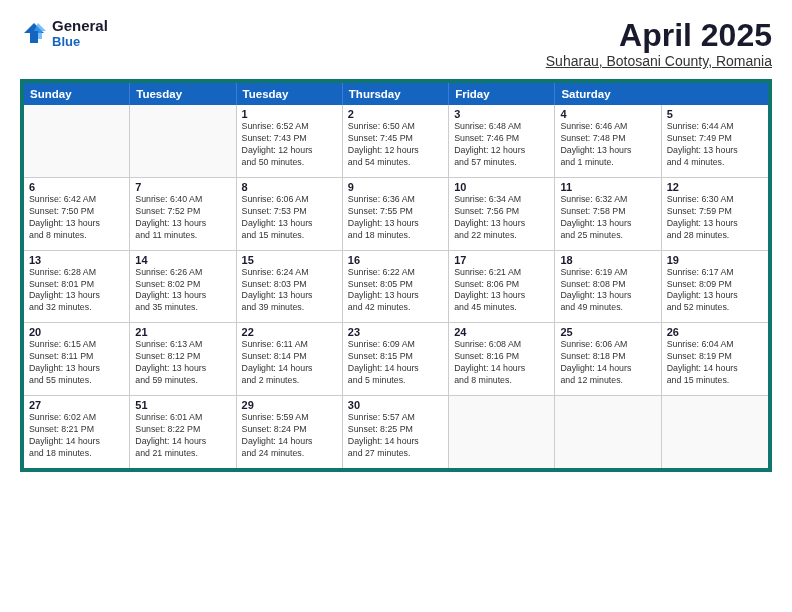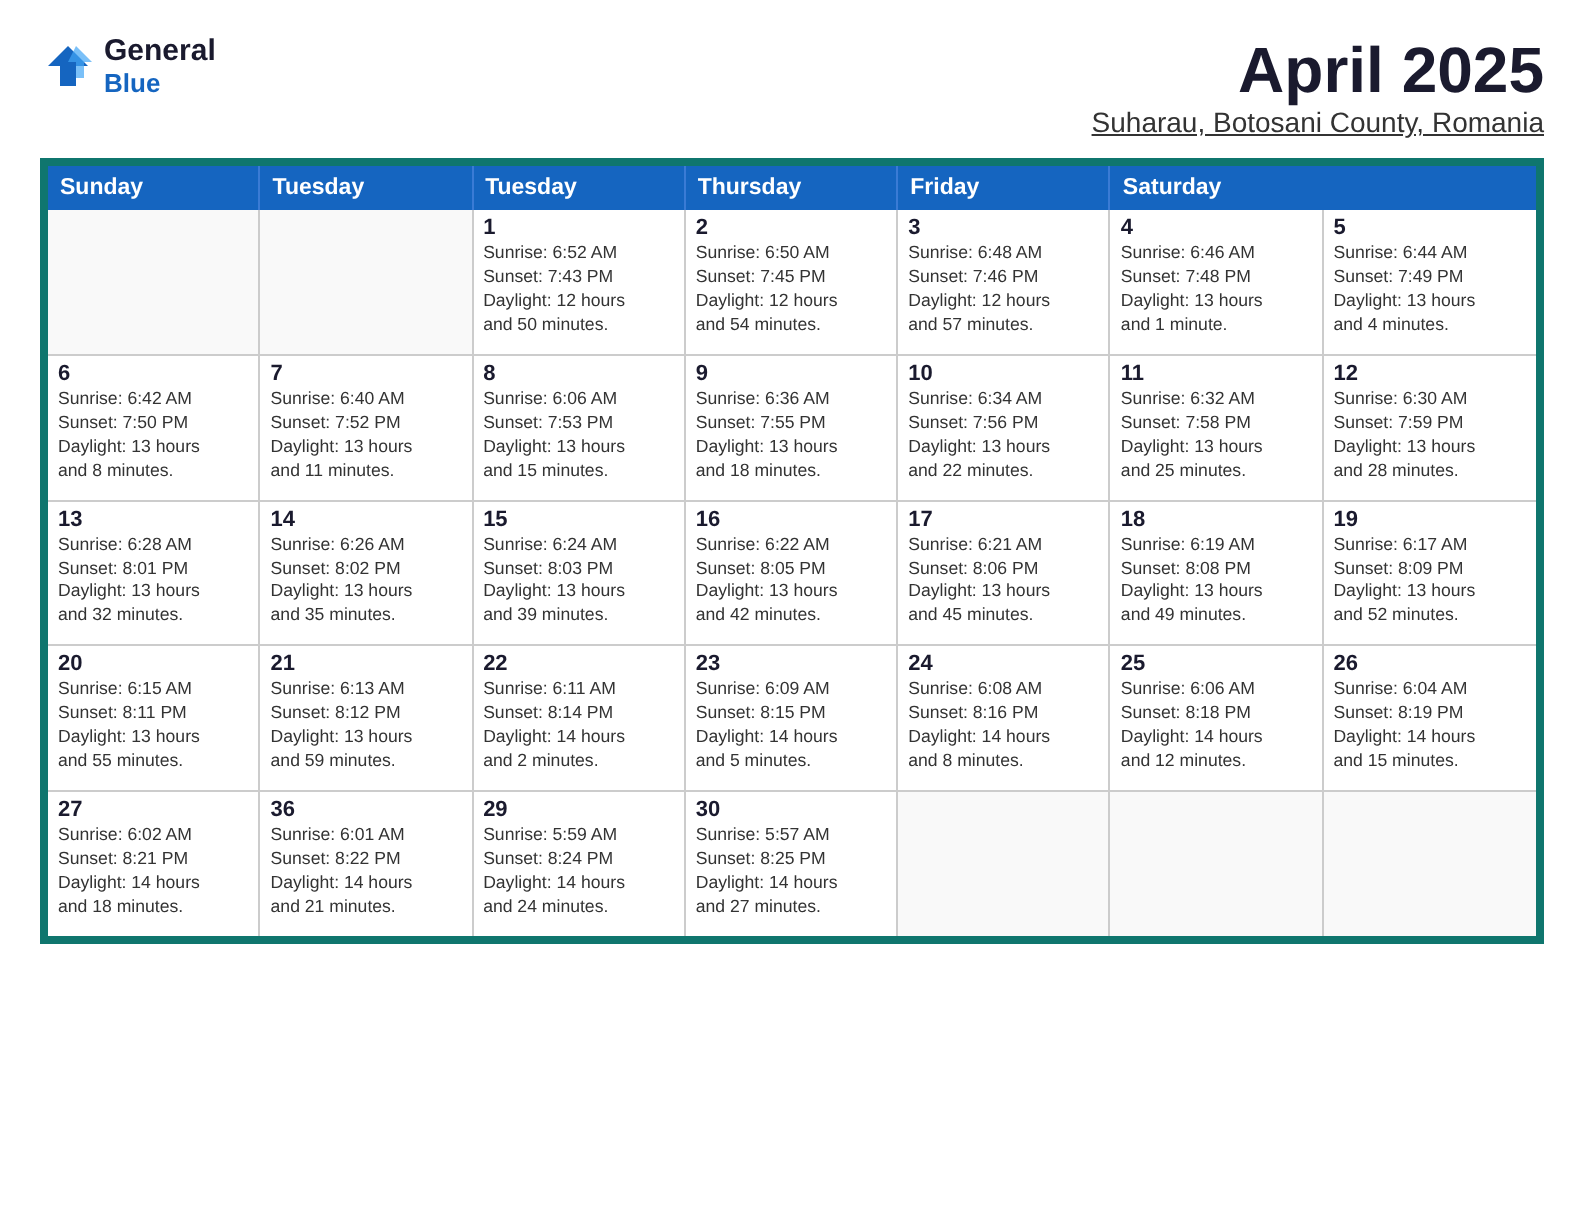--- a/index.html
+++ b/index.html
@@ -342,21 +342,21 @@
         </div>
         <div class="cal-row">
           <div class="cal-cell">
             <span class="day-num">27</span>
             <div class="cell-text" style="white-space: pre-line;">Sunrise: 6:02 AM
 Sunset: 8:21 PM
 Daylight: 14 hours
 and 18 minutes.</div>
           </div>
           <div class="cal-cell">
-            <span class="day-num">36</span>
+            <span class="day-num">51</span>
             <div class="cell-text" style="white-space: pre-line;">Sunrise: 6:01 AM
 Sunset: 8:22 PM
 Daylight: 14 hours
 and 21 minutes.</div>
           </div>
           <div class="cal-cell">
             <span class="day-num">29</span>
             <div class="cell-text" style="white-space: pre-line;">Sunrise: 5:59 AM
 Sunset: 8:24 PM
 Daylight: 14 hours

